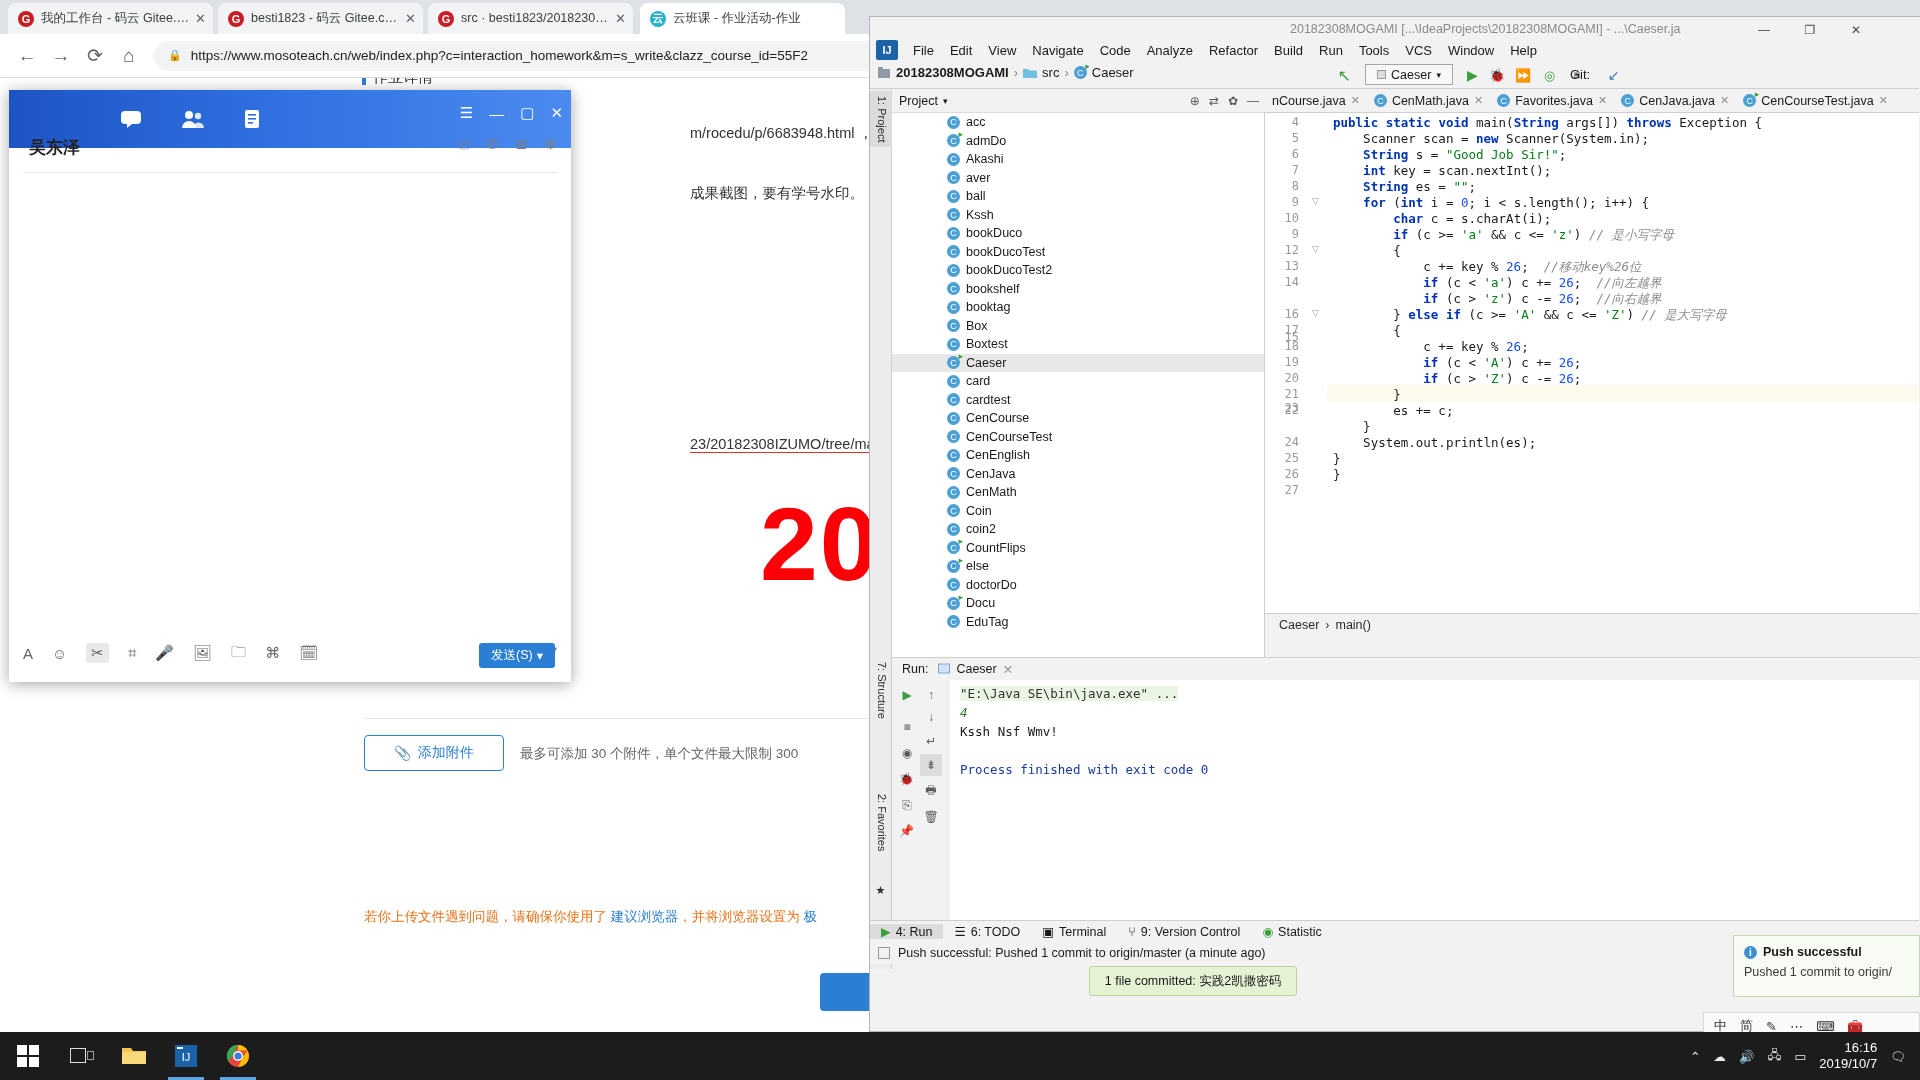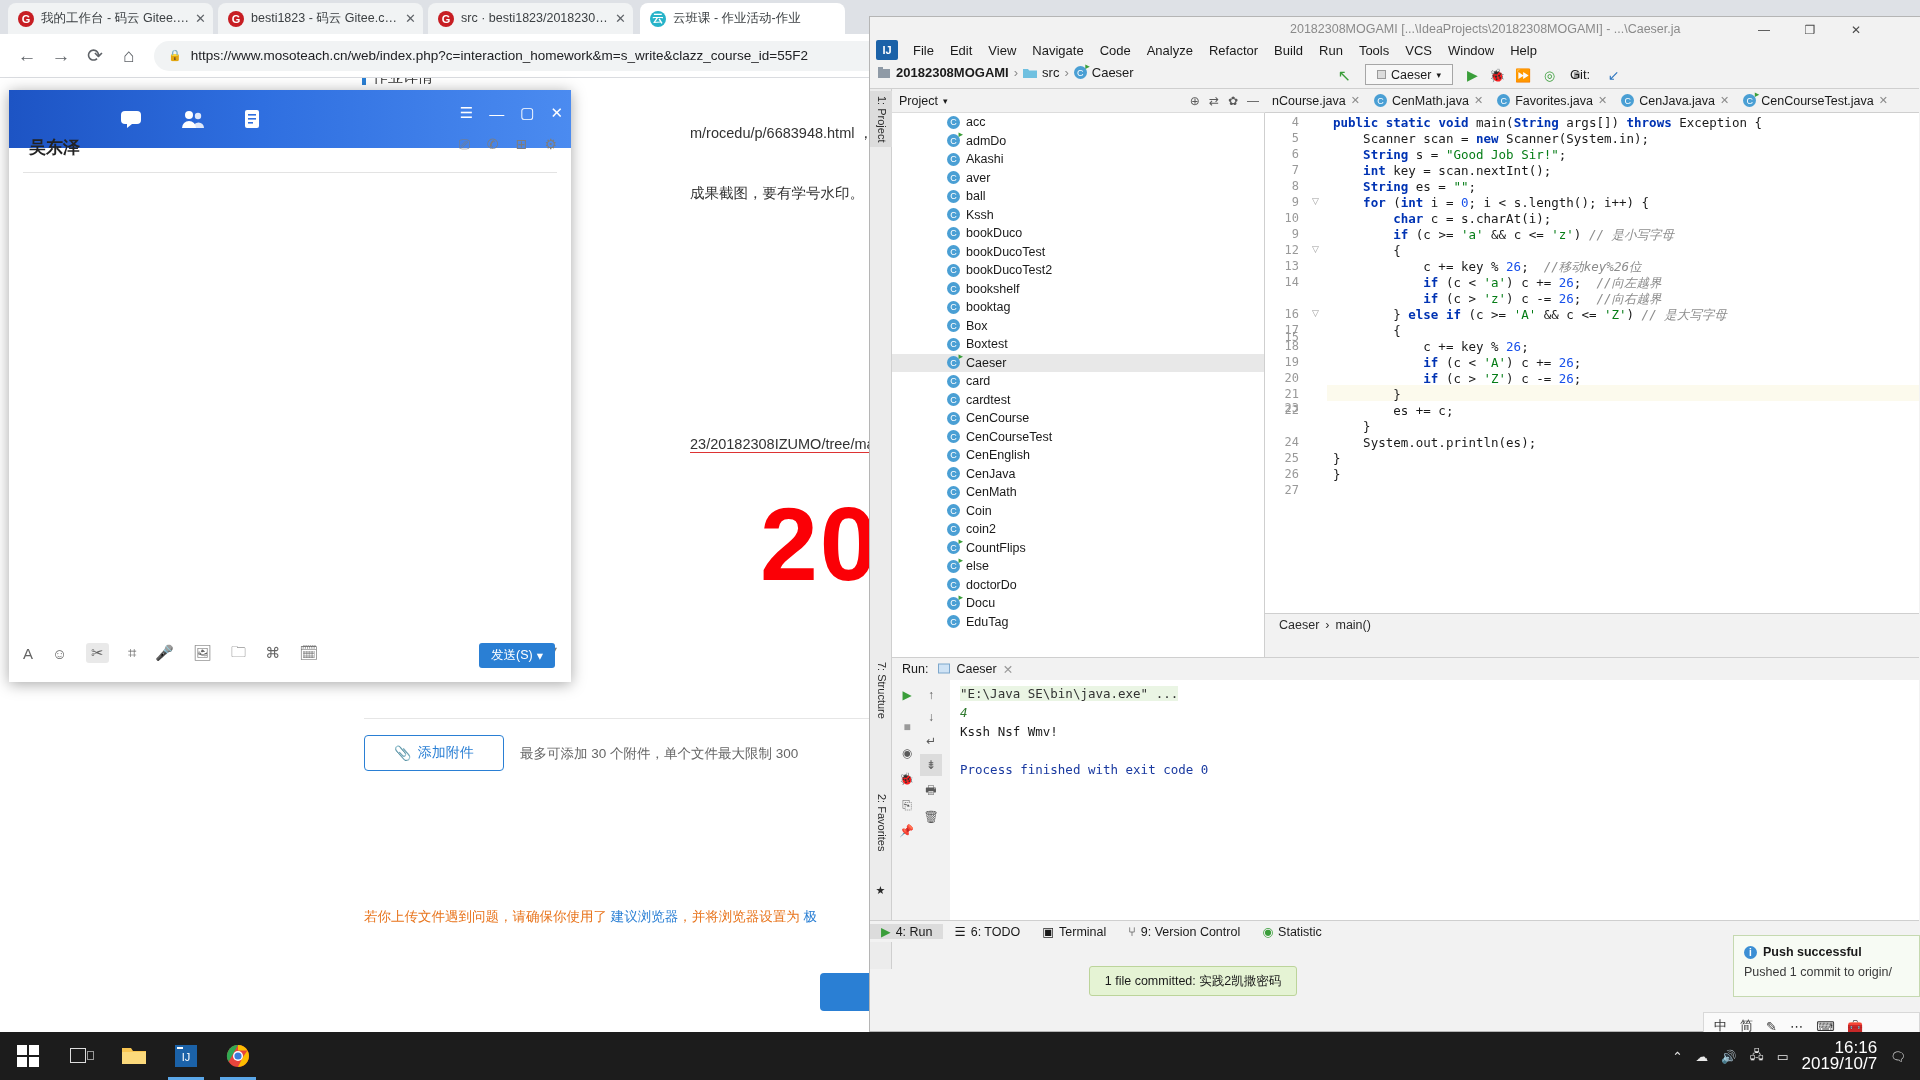--- a/index.html
+++ b/index.html
@@ -147,21 +147,21 @@
      border:1px solid #d8d8d8; display:flex; align-items:center; gap:13px; padding:0 10px; z-index:60; font-size:13px; color:#333;}
 
   
   .taskbar { position:absolute; left:0; bottom:0; width:1920px; height:48px; background:#1c1c1c; z-index:90;
      display:flex; align-items:center; }
   .tb-start { width:56px; height:48px; display:flex; align-items:center; justify-content:center; }
   .tb-ico { width:52px; height:48px; display:flex; align-items:center; justify-content:center; position:relative; }
   .tb-ico.active::after { content:""; position:absolute; bottom:0; left:8px; right:8px; height:3px; background:#5ba7e8; }
   .tray { position:absolute; right:0; top:0; height:48px; display:flex; align-items:center; gap:13px;
      padding-right:14px; color:#e9e9e9; font-size:12.5px; }
-  .clock { display:flex; flex-direction:column; align-items:flex-end; line-height:16px; color:#fff; font-size:17px; }
+  .clock { display:flex; flex-direction:column; align-items:flex-end; line-height:16px; color:#fff; font-size:13px; }
   svg { display:block; }
 </style>
 </head>
 <body>
 
 <div id="root">
 
   <div class="chrome">
 
     <div class="chrome-tabstrip">
@@ -597,20 +597,24 @@
       <span class="sbi">
         <span>⑂</span>
         <span>9: Version Control</span>
       </span>
       <span class="sbi">
         <span style="color:#3a9e3a;">◉</span>
         <span>Statistic</span>
       </span>
     </div>
 
+    <div class="idea-bottomline">
+      <span style="width:12px;height:12px;border:1px solid #999;display:inline-block;"></span>
+      <span>Push successful: Pushed 1 commit to origin/master (a minute ago)</span>
+    </div>
   </div>
 
   <div class="balloon-commit">1 file committed: 实践2凯撒密码</div>
   <div class="balloon-push">
     <div class="bt">
       <span class="info-dot">i</span>
       <span>Push successful</span>
     </div>
     <div class="bs">Pushed 1 commit to origin/</div>
   </div>

